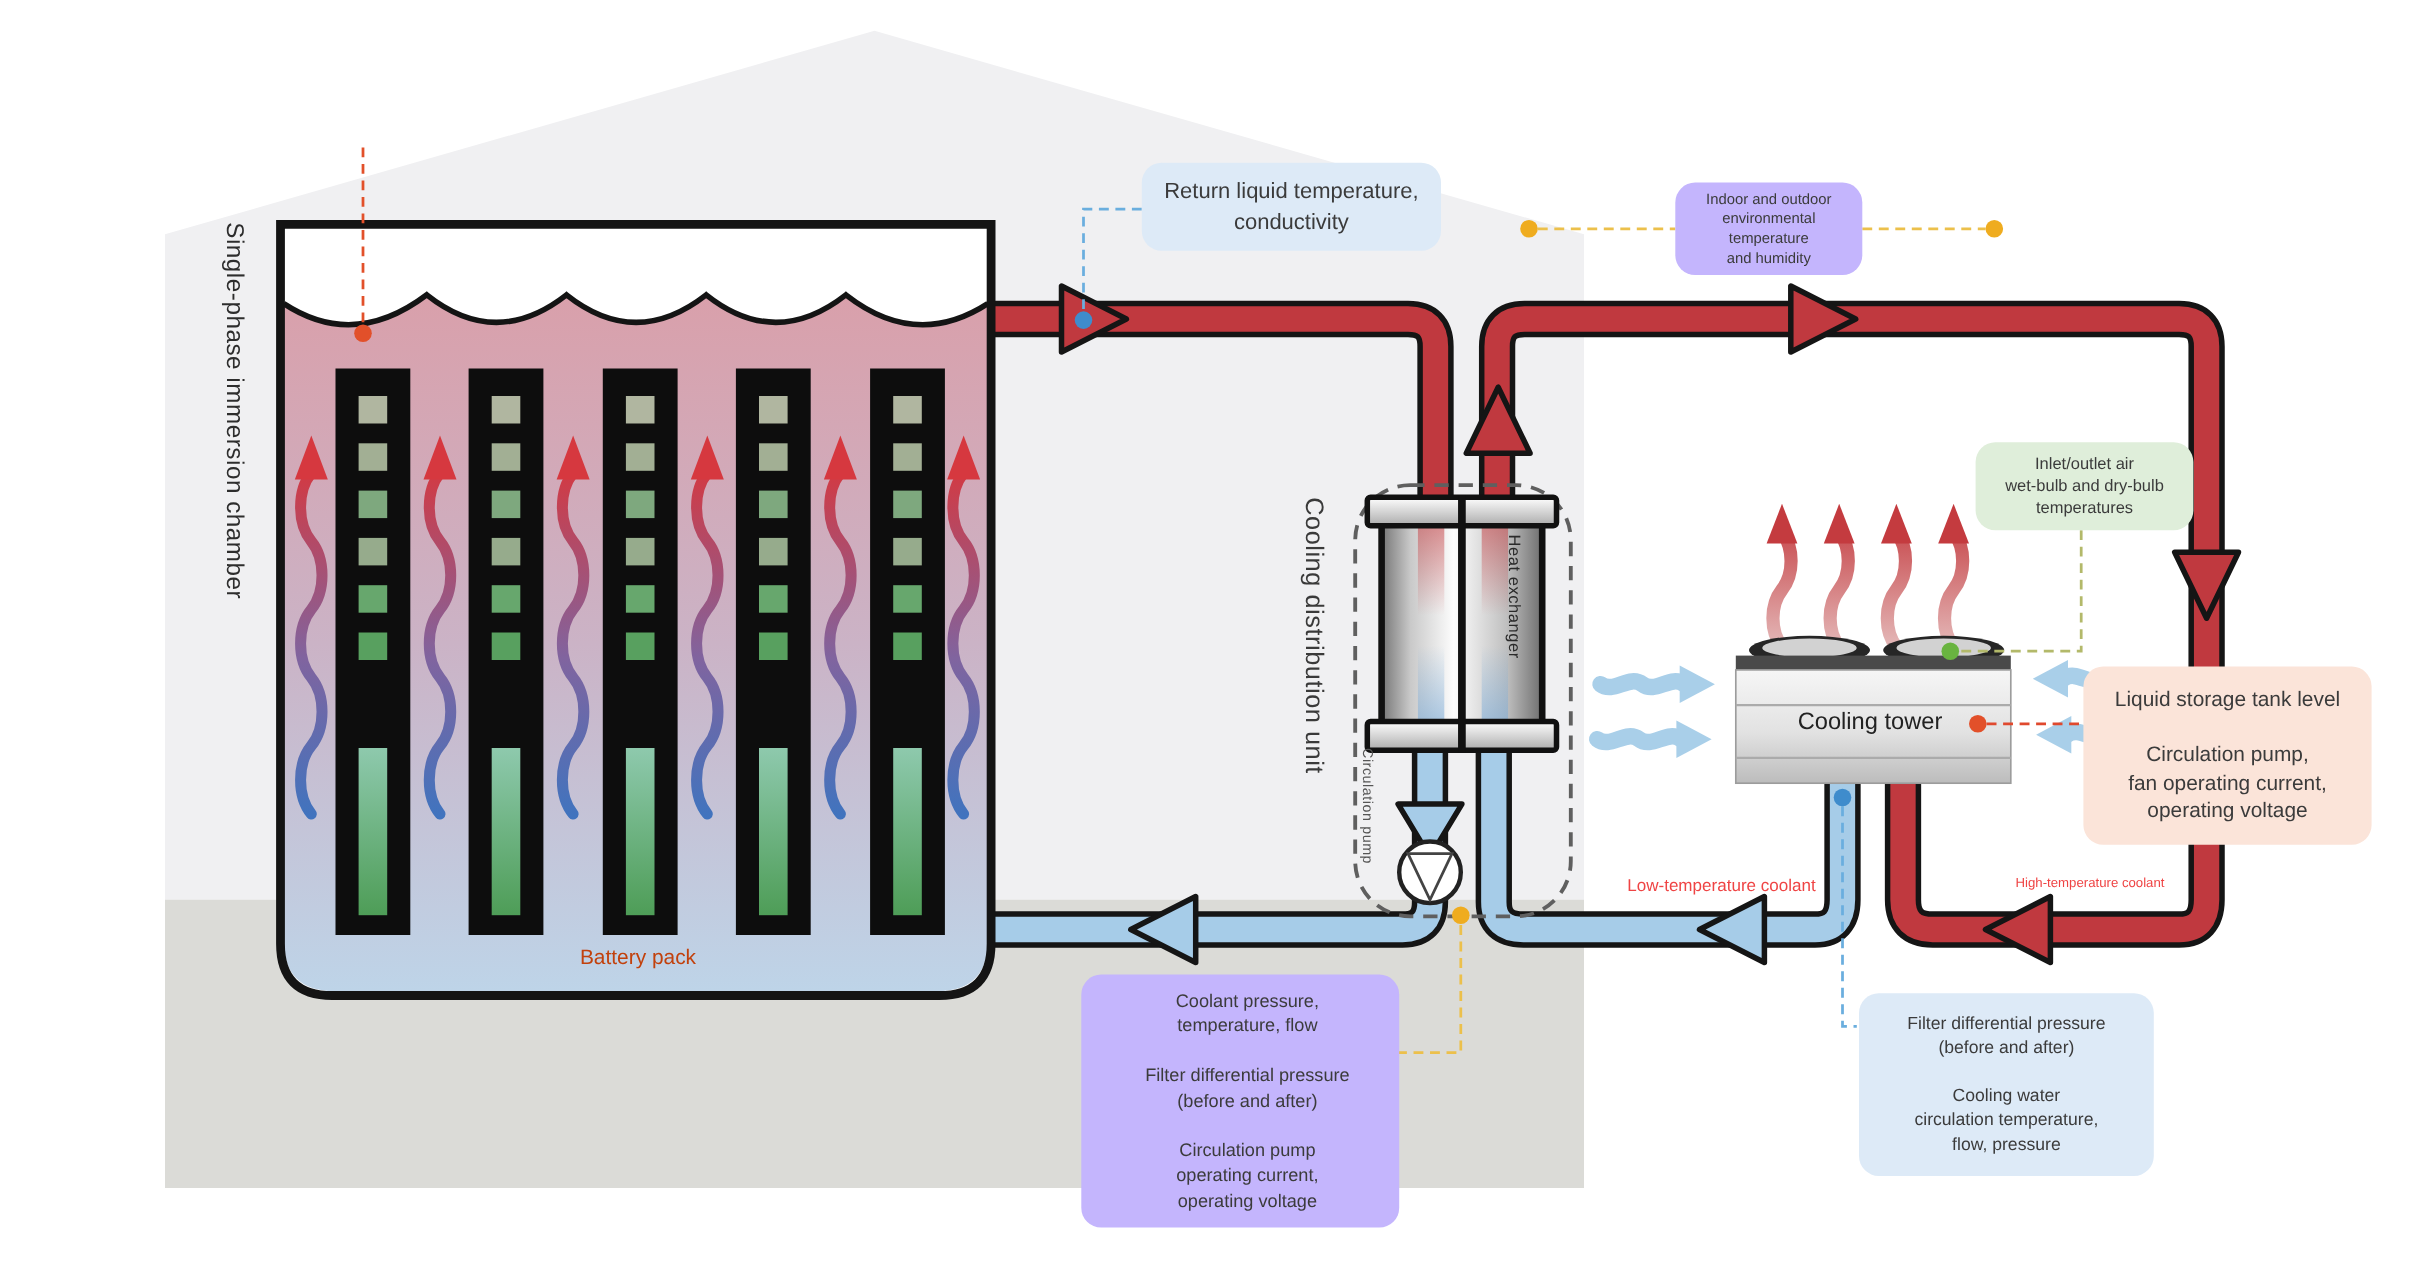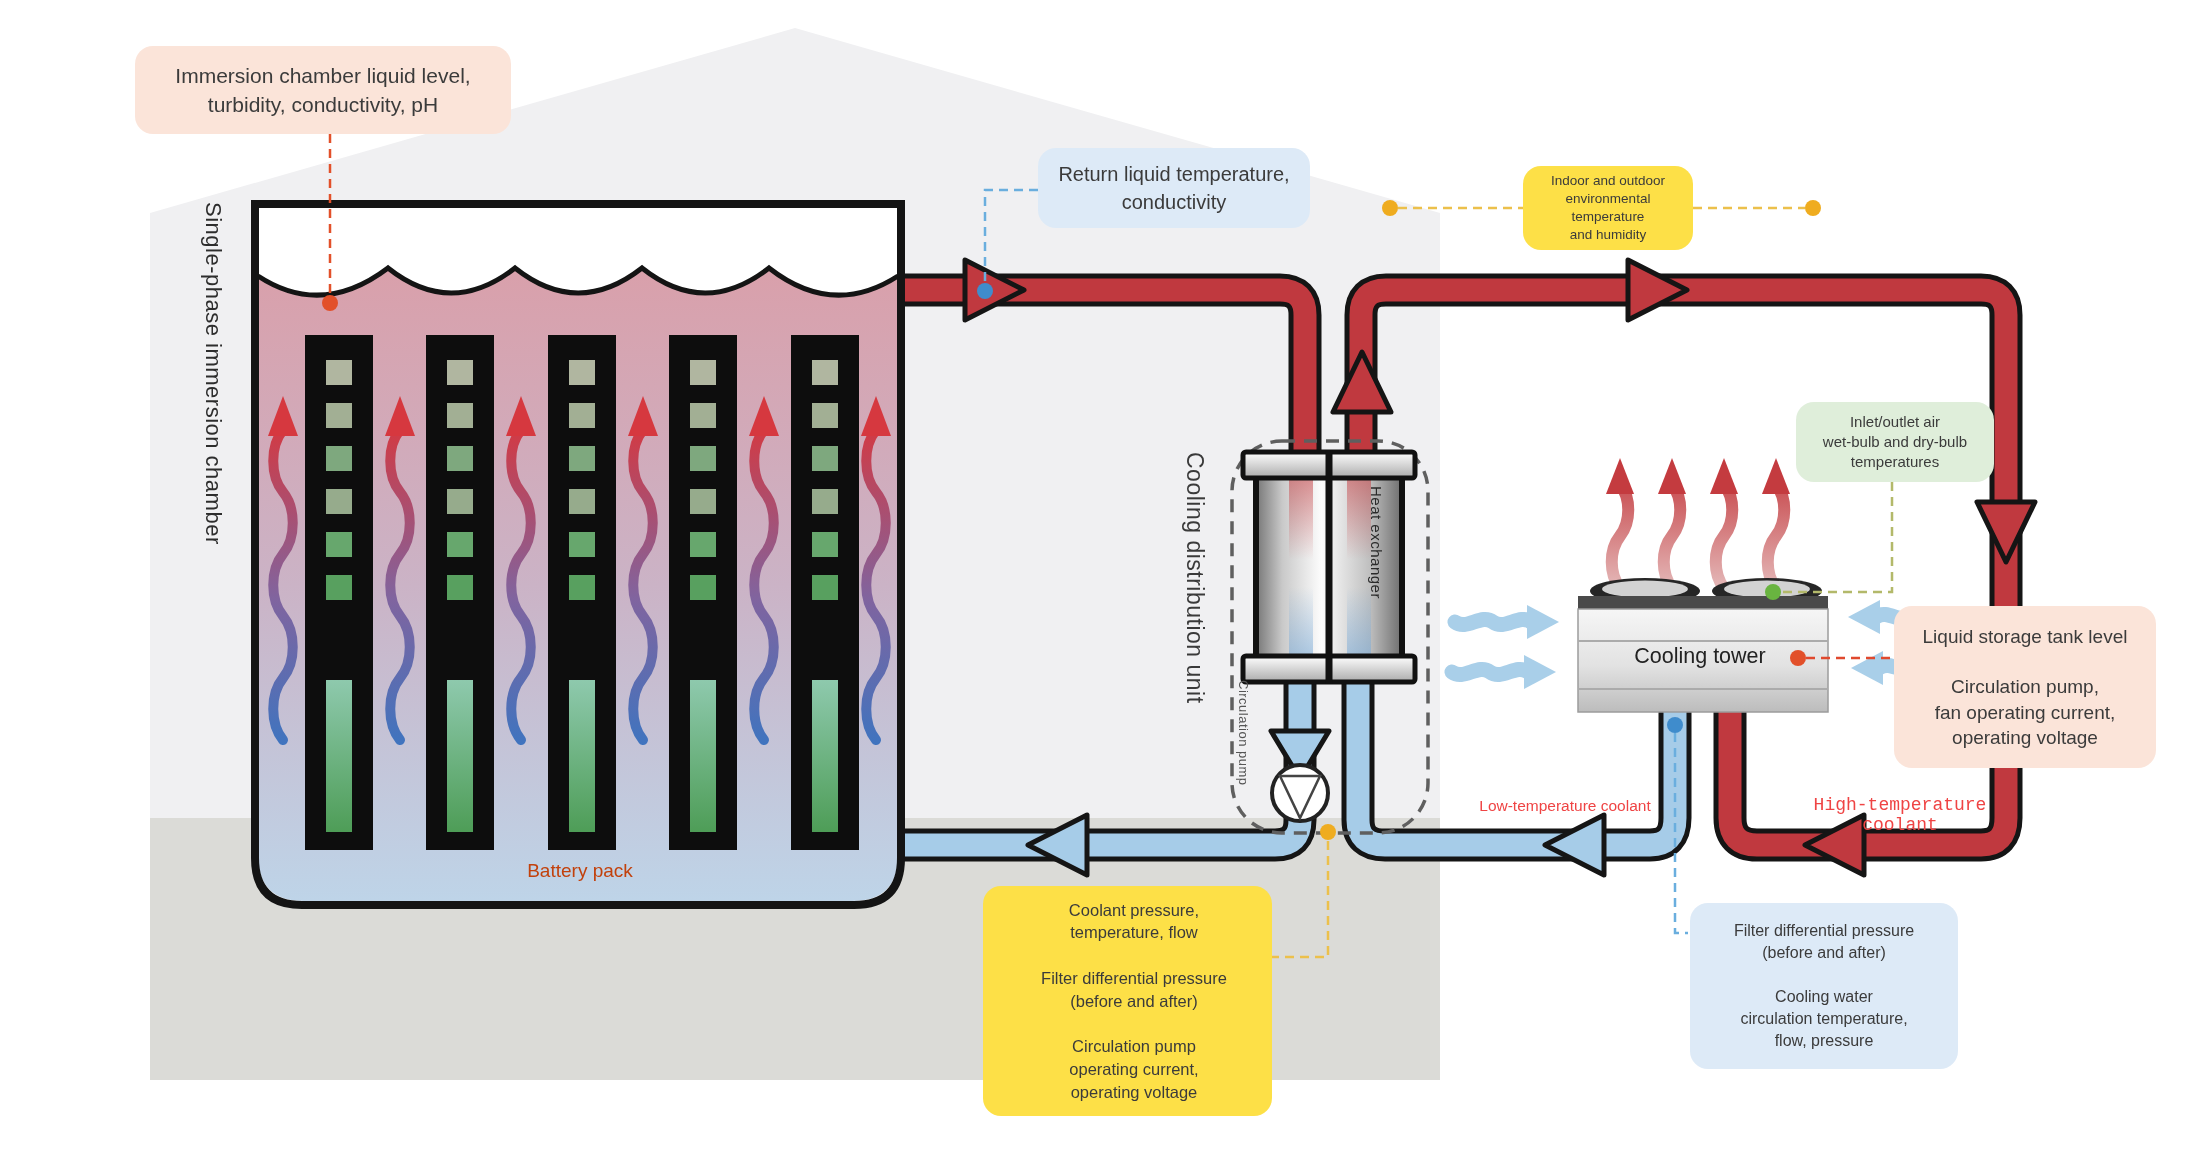--- a/index.html
+++ b/index.html
@@ -3,21 +3,21 @@
 <meta charset="utf-8">
 <style>
   html,body{margin:0;padding:0;background:#ffffff;}
   #canvas{position:relative;width:2208px;height:1152px;background:#ffffff;overflow:hidden;
           font-family:"Liberation Sans",sans-serif;}
   svg{position:absolute;left:0;top:0;}
   .label{position:absolute;border-radius:18px;text-align:center;white-space:pre-line;
          color:#3b3b3b;display:flex;align-items:center;justify-content:center;}
   .bg-pink{background:#fbe4d9;}
   .bg-blue{background:#ddeaf7;}
-  .bg-yellow{background:#fde047;}
+  .bg-yellow{background:#c4b5fd;}
   .bg-green{background:#dfeeda;}
   .plain{position:absolute;text-align:center;color:#ef4444;white-space:pre-line;}
   .vtext{position:absolute;writing-mode:vertical-rl;text-orientation:mixed;color:#2d2d2d;
          letter-spacing:0.5px;white-space:nowrap;}
   .pipeO{fill:none;stroke:#151515;stroke-width:33px;}
   .pipeI{fill:none;stroke-width:23px;}
   .arrowhead{stroke:#151515;stroke-width:5px;stroke-linejoin:round;}
   .dash{fill:none;stroke-width:2.5px;stroke-dasharray:9 6;}
   .dot{stroke:none;}
 </style>
@@ -201,22 +201,20 @@
     <circle class="dot" cx="985" cy="291" r="8" fill="#3f8ccc"></circle>
     <circle class="dot" cx="1390" cy="208" r="8" fill="#efac1f"></circle>
     <circle class="dot" cx="1813" cy="208" r="8" fill="#efac1f"></circle>
     <circle class="dot" cx="1773" cy="592" r="8" fill="#69b440"></circle>
     <circle class="dot" cx="1798" cy="658" r="8" fill="#e2502a"></circle>
     <circle class="dot" cx="1675" cy="725" r="8" fill="#3f8ccc"></circle>
     <circle class="dot" cx="1328" cy="832" r="8" fill="#efac1f"></circle>
   </g>
 </svg>
 
-<div class="label bg-pink" style="left:135px;top:46px;width:376px;height:88px;font-size:21px;line-height:1.4;">Immersion chamber liquid level,
-turbidity, conductivity, pH</div>
 
 <div class="label bg-blue" style="left:1038px;top:148px;width:272px;height:80px;font-size:20px;line-height:1.4;">Return liquid temperature,
 conductivity</div>
 
 <div class="label bg-yellow" style="left:1523px;top:166px;width:170px;height:84px;font-size:13.5px;line-height:1.35;">Indoor and outdoor
 environmental
 temperature
 and humidity</div>
 
 <div class="label bg-green" style="left:1796px;top:402px;width:198px;height:80px;font-size:15px;line-height:1.35;">Inlet/outlet air
@@ -241,21 +239,21 @@
 
 <div class="label bg-blue" style="left:1690px;top:903px;width:268px;height:166px;font-size:16px;line-height:1.38;">Filter differential pressure
 (before and after)
 
 Cooling water
 circulation temperature,
 flow, pressure</div>
 
 <div class="plain" style="left:1455px;top:797px;width:220px;font-size:15.5px;">Low-temperature coolant</div>
 
-<div class="plain" style="left:1790px;top:795px;width:220px;font-size:18px;font-family:Liberation Mono, monospace;">High-temperature coolant</div>
+<div class="plain" style="left:1790px;top:795px;width:220px;font-size:12px;">High-temperature coolant</div>
 
 <div class="plain" style="left:1585px;top:644px;width:230px;font-size:21.5px;color:#222;">Cooling tower</div>
 
 <div class="plain" style="left:415px;top:860px;width:330px;font-size:19px;color:#c2410c;">Battery pack</div>
 
 <div class="vtext" style="left:200px;top:202px;height:440px;font-size:22px;">Single-phase immersion chamber</div>
 
 <div class="vtext" style="left:1181px;top:452px;height:300px;font-size:23px;color:#3a3a3a;">Cooling distribution unit</div>
 
 <div class="vtext" style="left:1368px;top:486px;height:140px;font-size:15px;color:#2a2a2a;">Heat exchanger</div>

